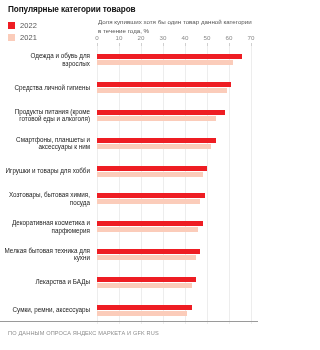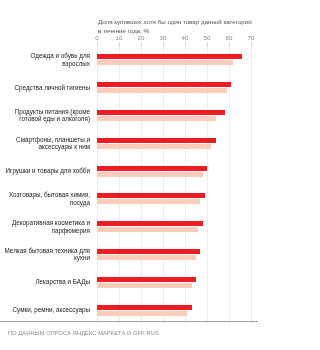--- a/index.html
+++ b/index.html
@@ -66,21 +66,32 @@
   .footer{
     position:absolute;left:8px;top:330px;
     font-size:5.6px;color:#8d8d8d;letter-spacing:0.15px;white-space:nowrap;
   }
 </style>
 </head>
 <body>
 
 <div class="wrap">
 
+  <div class="title">Популярные категории товаров</div>
 
+  <div class="legend">
+    <div class="legend-row">
+      <span class="legend-swatch" style="background:#ee1d23"></span>
+      <span class="legend-label">2022</span>
+    </div>
+    <div class="legend-row">
+      <span class="legend-swatch" style="background:#fbccba"></span>
+      <span class="legend-label">2021</span>
+    </div>
+  </div>
 
   <div class="subtitle">Доля купивших хотя бы один товар данной категории в течение года, %</div>
 
   <div class="plot">
     <div class="axis-labels" id="axis-labels">
         <div class="tick-label" style="left: 97px;">0</div>
         <div class="tick-mark" style="left: 97px;"></div>
         <div class="tick-label" style="left: 119px;">10</div>
         <div class="tick-mark" style="left: 119px;"></div>
         <div class="tick-label" style="left: 141px;">20</div>

